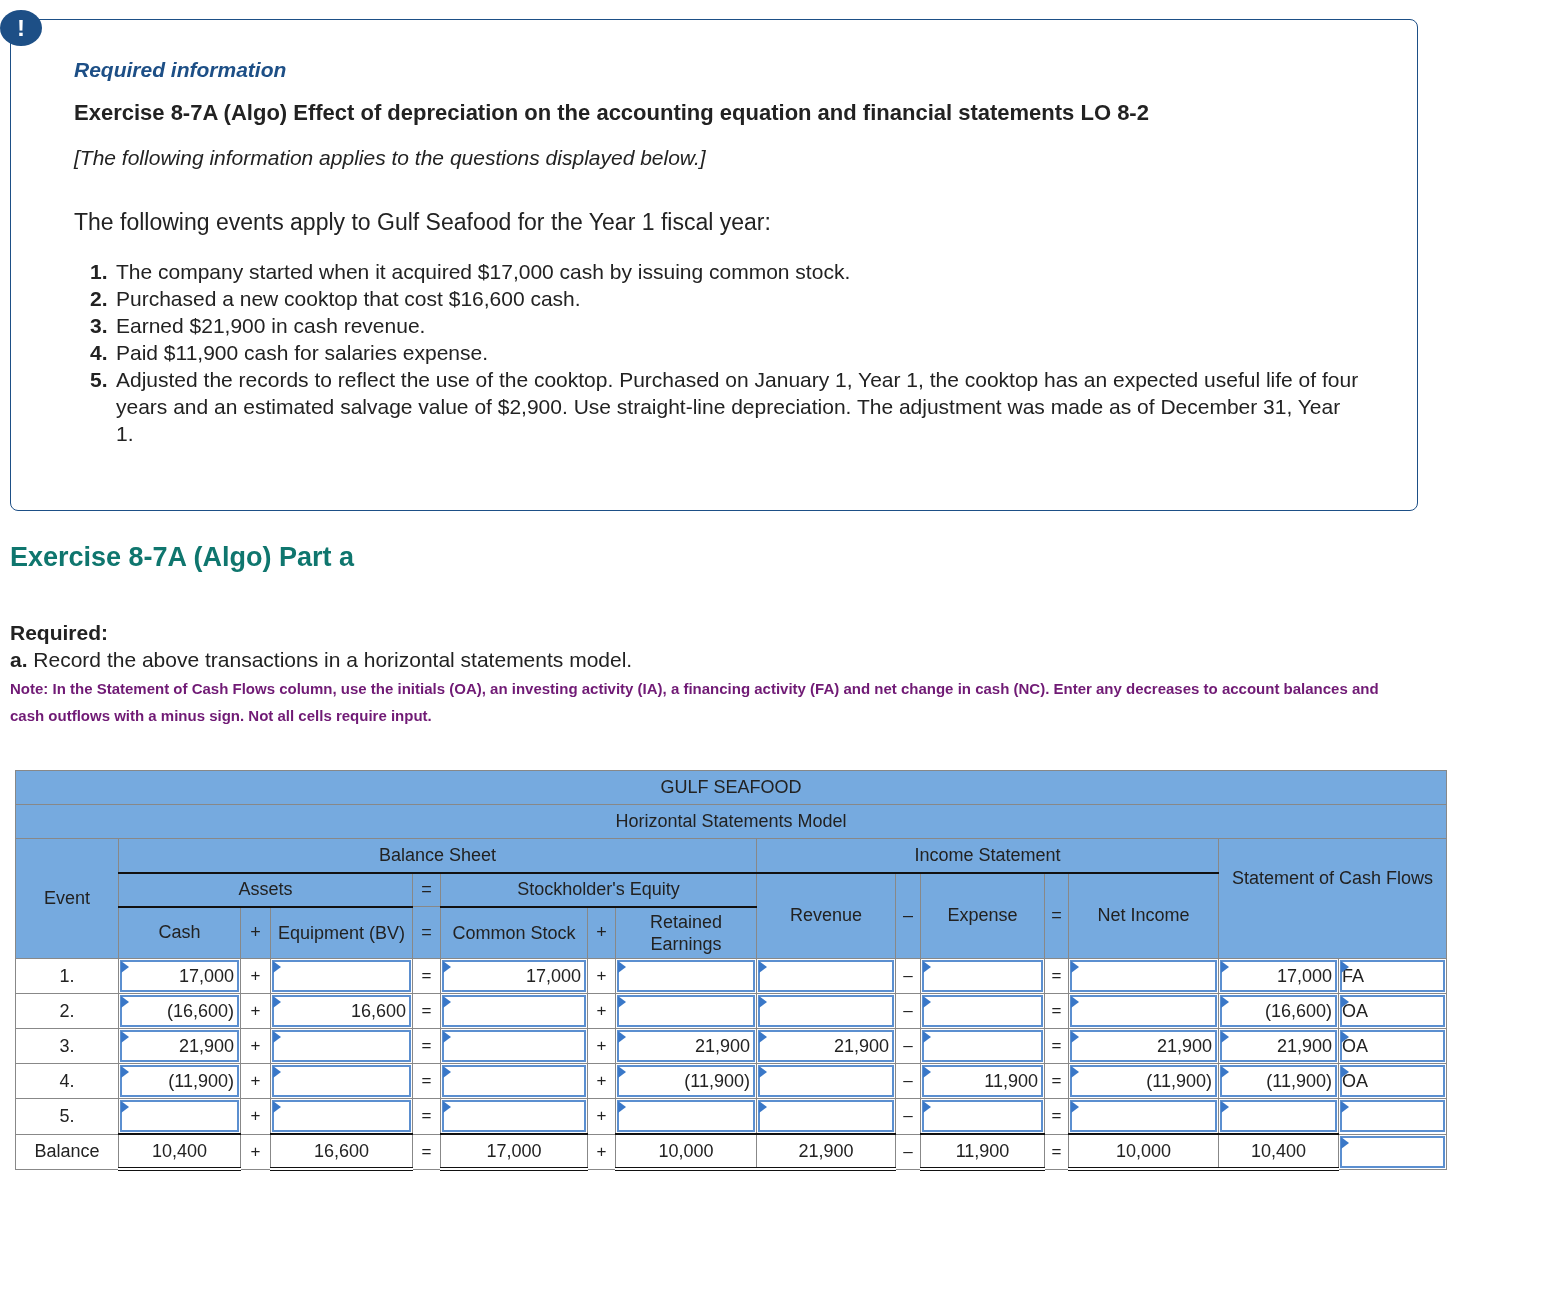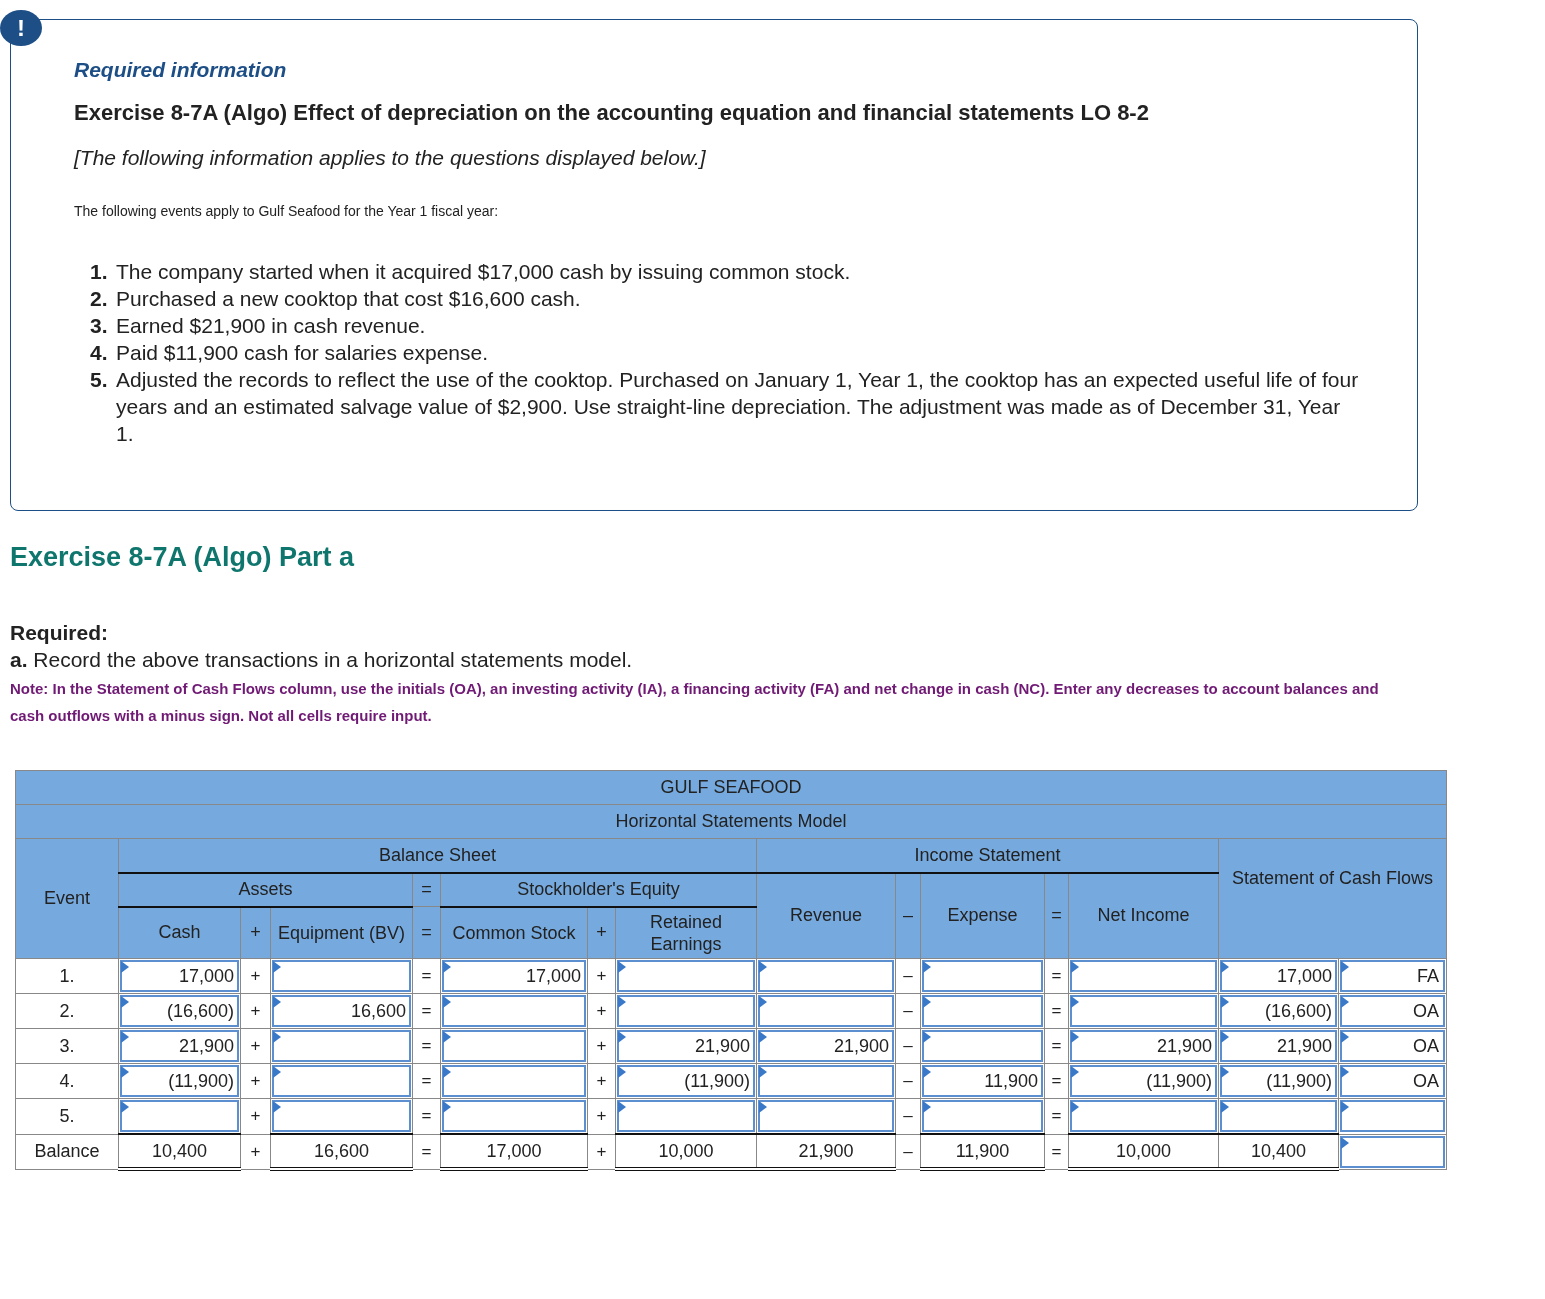--- a/index.html
+++ b/index.html
@@ -12,21 +12,21 @@
     border-radius: 50%; background: #1d4f86; color: #fff;
     font-weight: bold; font-size: 24px; text-align: center; line-height: 36px;
   }
   .info-box {
     position: absolute; left: 10px; top: 19px; width: 1408px; height: 492px;
     border: 1.5px solid #1d4f86; border-radius: 8px; box-sizing: border-box;
   }
   .req-info { position: absolute; left: 74px; top: 58px; font-size: 21px; font-weight: bold; color: #1d4f86; font-style: italic; }
   .ex-title { position: absolute; left: 74px; top: 100px; font-size: 22px; font-weight: bold; color: #222; }
   .applies { position: absolute; left: 74px; top: 146px; font-size: 21px; font-style: italic; color: #222; }
-  .intro { position: absolute; left: 74px; top: 203px; font-size: 14px; color: #222; }
+  .intro { position: absolute; left: 74px; top: 209px; font-size: 23px; color: #222; }
   .events { position: absolute; left: 90px; top: 258px; width: 1270px; margin: 0; padding: 0; list-style: none; }
   .events li { font-size: 21px; line-height: 27px; display: flex; }
   .events li .num { font-weight: bold; width: 26px; flex: none; }
   .events li .txt { flex: 1; }
   .part-title { position: absolute; left: 10px; top: 542px; font-size: 27px; font-weight: bold; color: #0f766e; }
   .required { position: absolute; left: 10px; top: 621px; font-size: 21px; font-weight: bold; }
   .req-a { position: absolute; left: 10px; top: 648px; font-size: 21px; }
   .req-a b { font-weight: bold; }
   .note { position: absolute; left: 10px; top: 675px; width: 1400px; font-size: 15px; line-height: 27px; font-weight: bold; color: #701a75; }
 
@@ -41,21 +41,21 @@
   .hsm .title-row th { height: 34px; }
   .hsm .thick-top { border-top: 2px solid #111; }
   .hsm td { height: 34.5px; background: #fff; text-align: center; }
   .hsm td.op { font-size: 17px; }
   .hsm td.event { font-size: 18px; }
   .inp {
     position: relative; height: 32px; margin: 1px; box-sizing: border-box;
     border: 2px solid #5b8fd0; background: #fff;
     font-size: 18px; line-height: 28px; text-align: right; padding-right: 3px;
   }
-  .inp.center { text-align: right; padding-right: 4px; }
+  .inp.center { text-align: left; padding-right: 4px; }
   .inp::before {
     content: ""; position: absolute; left: -1px; top: -1px;
     border-left: 8px solid #3a78c8; border-top: 6px solid transparent; border-bottom: 6px solid transparent;
     width: 0; height: 0;
   }
   .total {
     text-align: right; padding-right: 4px; font-size: 18px;
     border-bottom: 4px double #111 !important;
     margin-left: 40px;
   }

